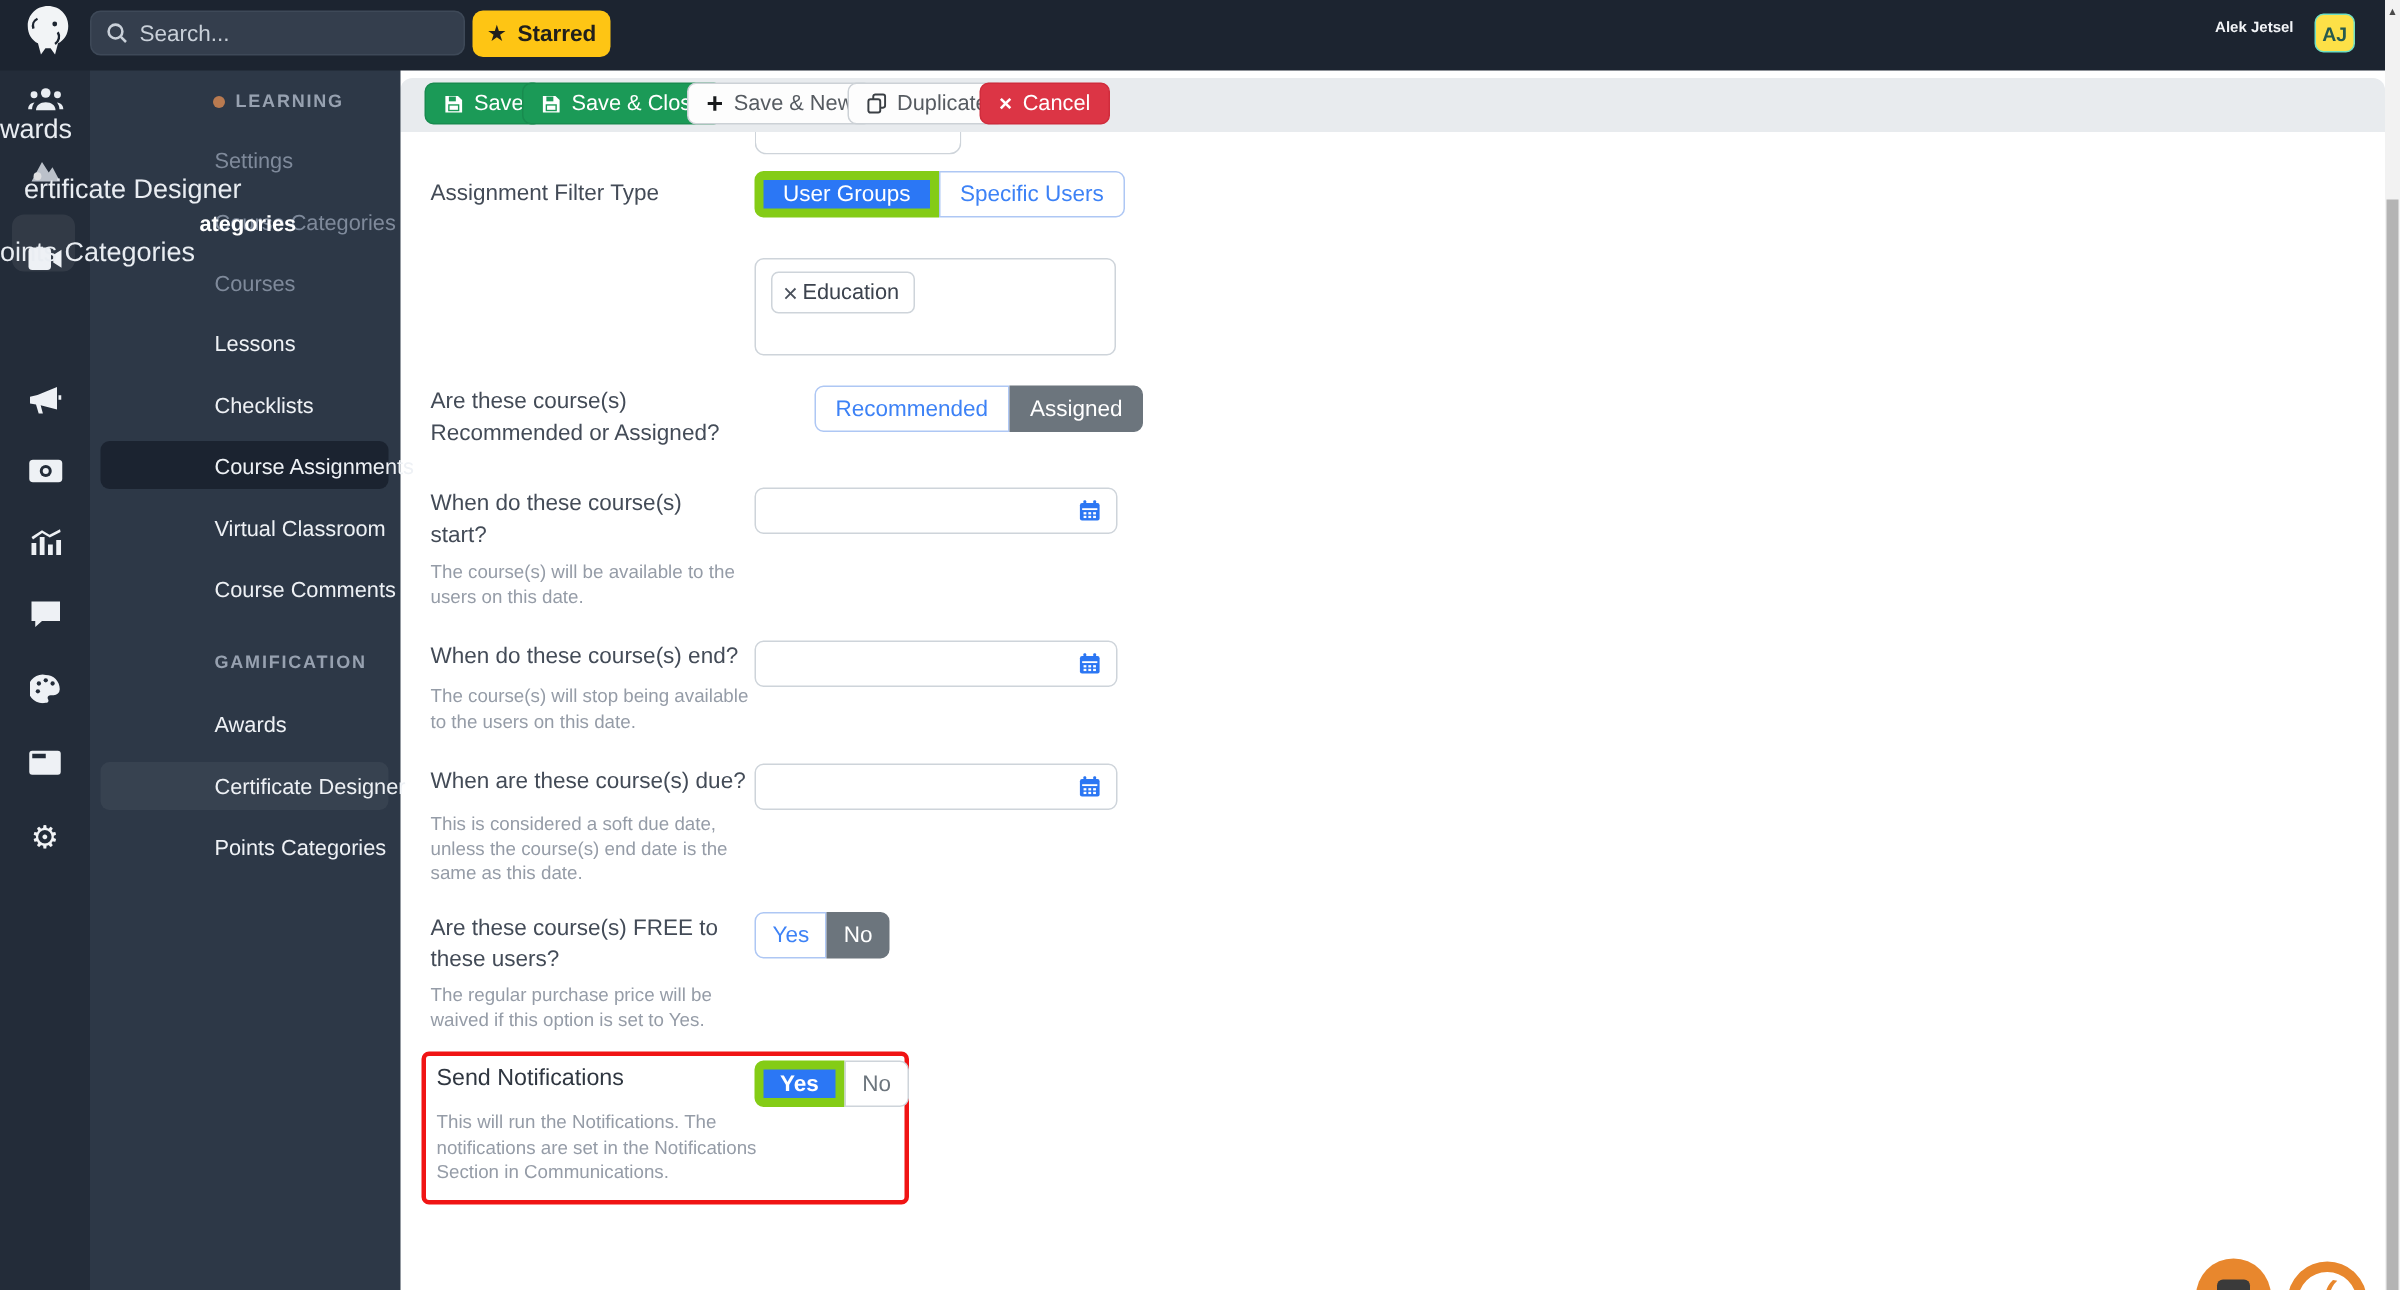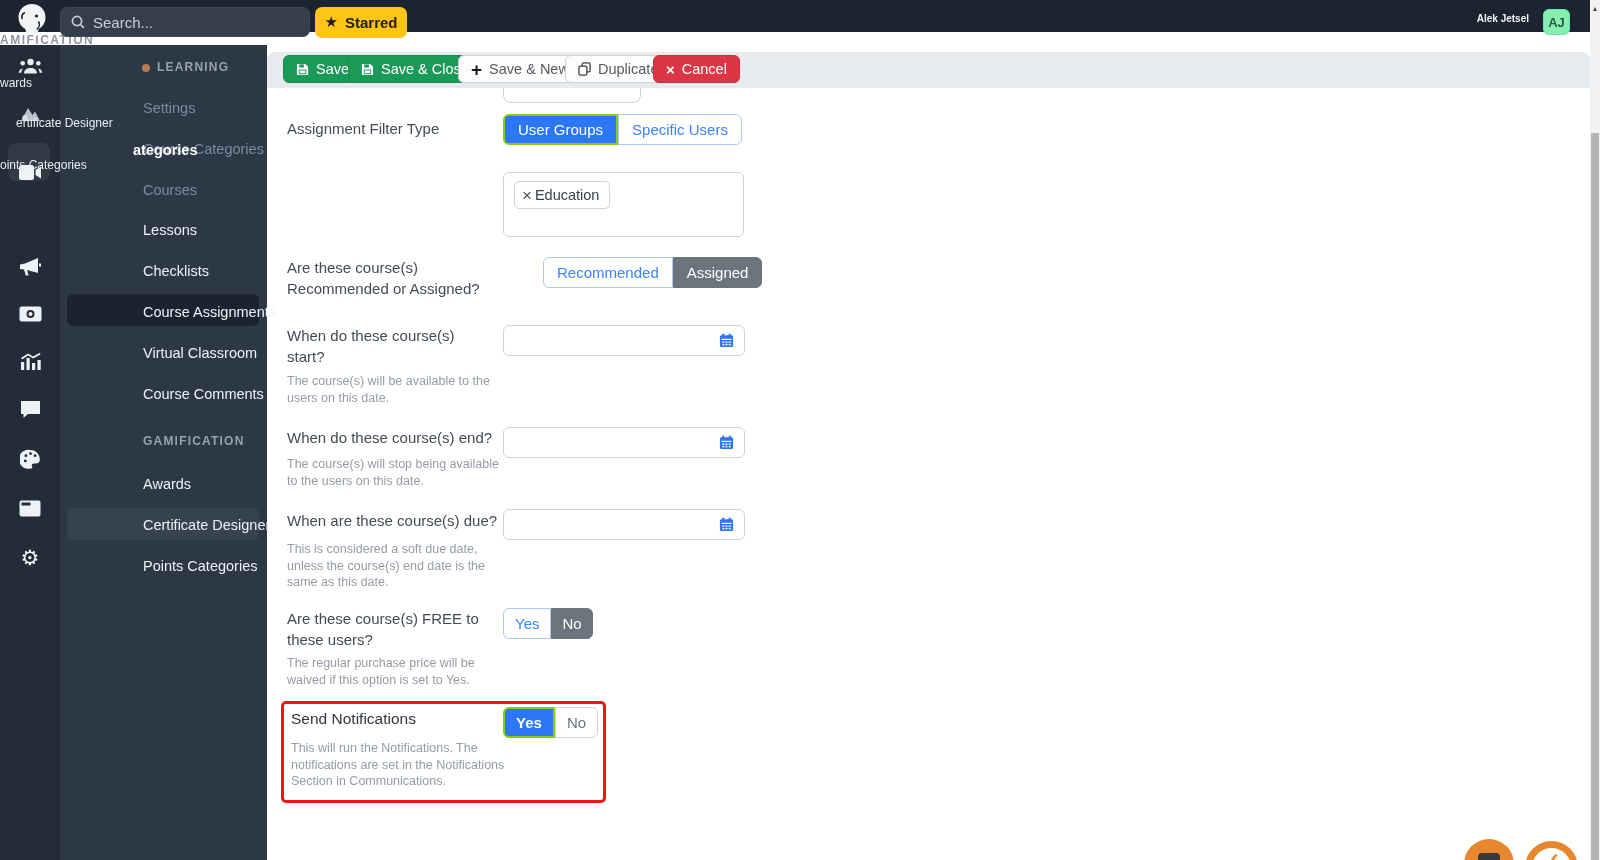--- a/index.html
+++ b/index.html
@@ -1,46 +1,46 @@
 <!DOCTYPE html>
 <html><head>
 <meta charset="utf-8">
 <style>
   * { margin:0; padding:0; box-sizing:border-box; }
   html,body { width:1600px; height:860px; overflow:hidden; background:#fff;
     font-family:"Liberation Sans", sans-serif; }
   .abs { position:absolute; }
 
   
-  #navbar { left:0; top:0; width:1592px; height:32px; background:#1c2430; z-index:30; }
+  #navbar { left:0; top:0; width:1592px; height:47px; background:#1c2430; z-index:30; }
   #search-box { left:60px; top:7px; width:250px; height:30px; background:#343e4d;
     border:1px solid #3e4958; border-radius:7px; display:flex; align-items:center;
     padding:0 10px; gap:8px; }
   #search-text { color:#c9d0d9; font-size:15px; }
   #starred-btn { left:315px; top:7px; width:92px; height:31px; background:#fec514;
     border-radius:7px; display:flex; align-items:center; justify-content:center; gap:7px;
     color:#21201c; font-size:15px; font-weight:600; }
   #user-name { right:63px; top:13px; color:#f2f4f7; font-size:10px; font-weight:600; }
-  #avatar { left:1543px; top:9px; width:27px; height:26px; background:#86efac;
+  #avatar { left:1543px; top:9px; width:27px; height:26px; background:#fde047;
     border:1px solid #6fe0c3; border-radius:6px; color:#265a4e; font-size:13px; font-weight:700;
     display:flex; align-items:center; justify-content:center; }
 
   
   #icon-rail { left:0; top:45px; width:60px; height:815px; background:#232c39; z-index:10; }
   .rail-icon { position:absolute; left:0; width:60px; height:30px; display:flex;
     align-items:center; justify-content:center; }
   #rail-highlight { left:8px; top:98px; width:42px; height:38px;
     background:rgba(255,255,255,.07); border-radius:8px; }
   .gear-glyph { color:#f2f4f6; font-size:21px; font-family:"DejaVu Sans", sans-serif; }
 
   
   #ghost-layer { left:0; top:0; z-index:25; pointer-events:none; }
   .ghost-head { position:absolute; color:#8d95a3; font-size:12px; font-weight:700;
     letter-spacing:1.5px; white-space:nowrap; }
-  .ghost-item { position:absolute; color:#e9edf2; font-size:12px; font-weight:500;
+  .ghost-item { position:absolute; color:#e9edf2; font-size:18px; font-weight:500;
     white-space:nowrap; }
 
   
   #flyout { left:60px; top:45px; width:207px; height:815px; background:#2d3847; z-index:15; }
   .menu-head { position:absolute; left:97px; color:#97a1b0; font-size:12px; font-weight:700;
     letter-spacing:1.2px; white-space:nowrap; }
   .menu-dot { position:absolute; left:82px; width:8px; height:8px; border-radius:50%;
     background:#b97a50; }
   .menu-item { position:absolute; left:83px; font-size:14.5px; font-weight:500;
     color:#eef1f5; white-space:nowrap; }
@@ -64,21 +64,21 @@
     background:#fff; border:1px solid #ced4da; border-top:none; border-radius:0 0 8px 8px; }
 
   .form-label { position:absolute; left:20px; width:205px; font-size:15px; color:#434b57;
     line-height:21px; }
   .help-text { position:absolute; left:20px; font-size:12.5px; color:#959ca7;
     line-height:16.5px; }
 
   .seg { position:absolute; display:inline-flex; }
   .seg-btn { display:inline-flex; align-items:center; justify-content:center;
     height:31px; font-size:15px; padding:0 13px; cursor:pointer; }
-  .sb-blue { background:#2b77f5; color:#fff; border:2px solid #84cc16; }
+  .sb-blue { background:#2b77f5; color:#fff; border:6px solid #84cc16; }
   .sb-blueout { background:#fff; color:#3d82f6; border:1px solid #aec7f4; }
   .sb-gray { background:#6c757d; color:#fff; border:1px solid #6c757d; }
   .sb-grayout { background:#fff; color:#6c757d; border:1px solid #ced4da; }
   .seg .seg-btn:first-child { border-radius:6px 0 0 6px; }
   .seg .seg-btn:last-child { border-radius:0 6px 6px 0; }
 
   .date-input { position:absolute; width:242px; height:31px; background:#fff;
     border:1px solid #ced4da; border-radius:6px; display:flex; align-items:center;
     justify-content:flex-end; padding-right:10px; cursor:text; }
 

